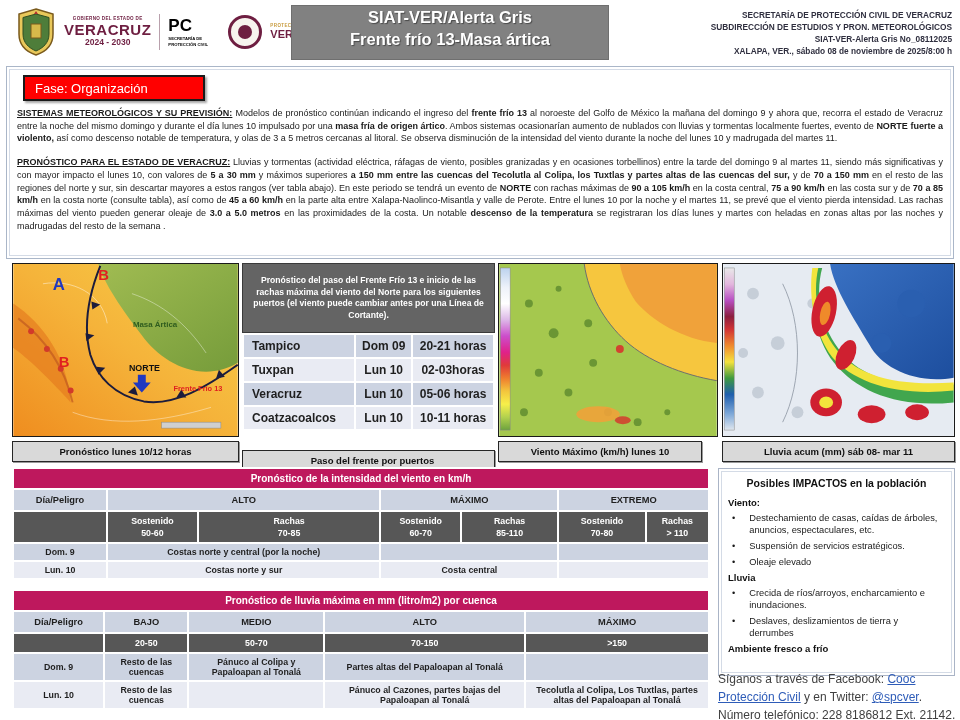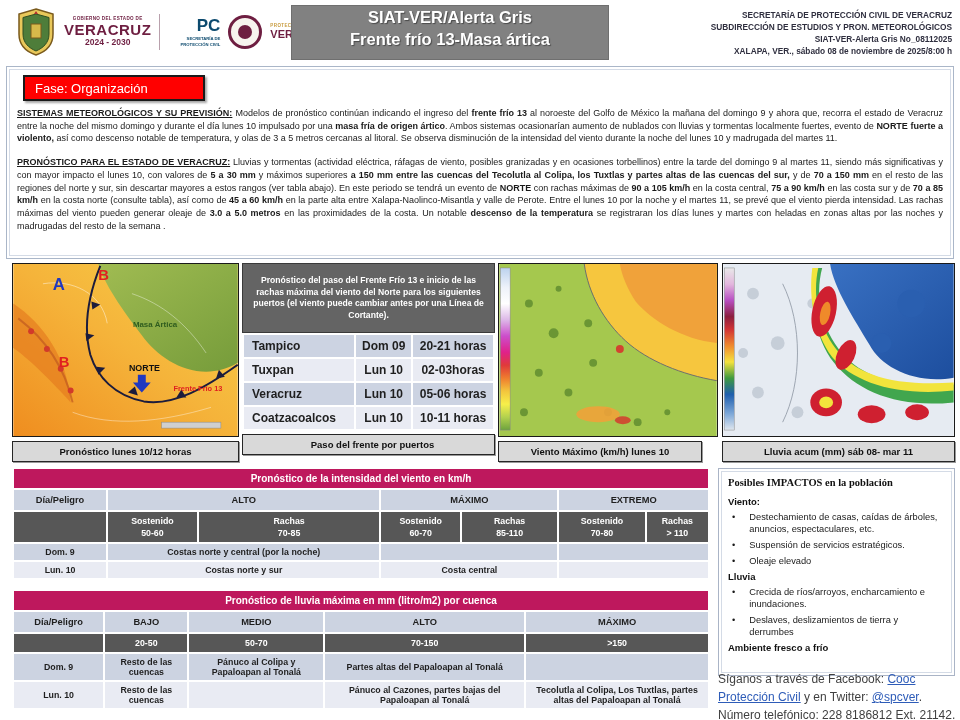--- a/index.html
+++ b/index.html
@@ -8,21 +8,21 @@
 
   
   .hdr { position:absolute; left:0; top:0; width:960px; height:64px; background:#fff; }
   .logos { position:absolute; left:16px; top:6px; height:52px; display:flex; align-items:center; gap:8px; }
   .shield { width:40px; height:48px; }
   .gov-block { text-align:center; color:#6e1e41; line-height:1.05; }
   .gov-small { font-size:4.6px; font-weight:bold; letter-spacing:.3px; }
   .gov-name { font-size:15px; font-weight:bold; letter-spacing:.5px; }
   .gov-years { font-size:8.5px; font-weight:bold; }
   .vdiv { width:1px; height:36px; background:#b9a0ac; }
-  .pc-block { text-align:right; color:#0c4a6e; line-height:1; }
+  .pc-block { text-align:left; color:#000000; line-height:1; }
   .pc-abbr { font-size:17px; font-weight:bold; }
   .pc-sub { font-size:4.2px; font-weight:bold; width:52px; margin-top:2px; line-height:1.3; }
   .seal { width:34px; height:34px; border-radius:50%; border:3px solid #6e1e41; background:#f7f3ee; position:relative; }
   .seal-in { position:absolute; left:7px; top:7px; width:14px; height:14px; border-radius:50%; background:#6e1e41; }
   .seal-block { color:#6e1e41; line-height:1.05; }
   .seal-top { font-size:4.5px; font-weight:bold; color:#c79a3b; letter-spacing:.4px; }
   .seal-name { font-size:11px; font-weight:bold; }
   .title-box { position:absolute; left:291px; top:5px; width:318px; height:55px; background:#818181; border:1px solid #6f6f6f;
                display:flex; flex-direction:column; align-items:center; justify-content:flex-start; }
   .title-box div { color:#fff; font-weight:bold; font-size:16.5px; line-height:1.35; text-shadow:1px 1px 1px #4a4a4a; }
@@ -61,21 +61,21 @@
   .btable td { font-size:8.8px; color:#1f1f1f; text-align:center; padding:3px 4px; vertical-align:middle; }
   .t-title { background:#be185d; color:#fff !important; font-weight:bold; font-size:10px !important; padding:4px !important; }
   .t-colhead { background:#ccd3e1; font-weight:bold; font-size:9.3px !important; padding:5px 4px !important; }
   .t-dark { background:#575757; color:#fff !important; font-weight:bold; line-height:12px; }
   .row-a td.cell { background:#ccd3e1; font-weight:bold; }
   .row-b td.cell { background:#e9ebf3; font-weight:bold; }
 
   
   .impacts { position:absolute; left:718px; top:468px; width:237px; height:208px; background:#fff;
              border:1px solid #aab4c6; box-shadow:inset 0 0 0 2px #fff, inset 0 0 0 3px #d4dbe6; padding:8px 9px; }
-  .imp-title { font-weight:bold; font-size:10.5px; margin-bottom:8px; color:#111;font-family:Liberation Serif, serif; }
+  .imp-title { text-align:center; font-weight:bold; font-size:10.5px; margin-bottom:8px; color:#111; }
   .imp-h { font-weight:bold; font-size:9.5px; color:#111; }
   .imp-item { display:flex; font-size:9.3px; line-height:12px; color:#1a1a1a; margin:4px 0; }
   .imp-item::before { content:"•"; margin:0 14px 0 4px; }
   .footer { position:absolute; left:718px; top:670px; width:238px; font-size:12px; line-height:18px; color:#3f3f3f; }
   .flink { color:#2e5cb8; text-decoration:underline; cursor:pointer; }
 
   svg text { font-family:"Liberation Sans", sans-serif; }
 </style>
 </head>
 <body>
@@ -196,21 +196,21 @@
           <td>Lun 10</td>
           <td>05-06 horas</td>
         </tr>
         <tr>
           <td>Coatzacoalcos</td>
           <td>Lun 10</td>
           <td>10-11 horas</td>
         </tr>
       </tbody>
         </table>
-      <div class="caption" style="position:relative; top:3px;padding-left:8px;">Paso del frente por puertos</div>
+      <div class="caption" style="position:relative; top:19px;padding-left:8px;">Paso del frente por puertos</div>
     </div>
 
     <div class="panel" style="left:498px; width:204px;">
       <svg class="map-img" width="220" height="174" viewBox="0 0 220 174">
         <defs>
           <linearGradient id="wbar" x1="0" y1="0" x2="0" y2="1">
             <stop offset="0" stop-color="#bcd2ee"></stop>
               <stop offset=".12" stop-color="#eef2fa"></stop>
               <stop offset=".22" stop-color="#ffffff"></stop>
             <stop offset=".32" stop-color="#ddb8e8"></stop>

